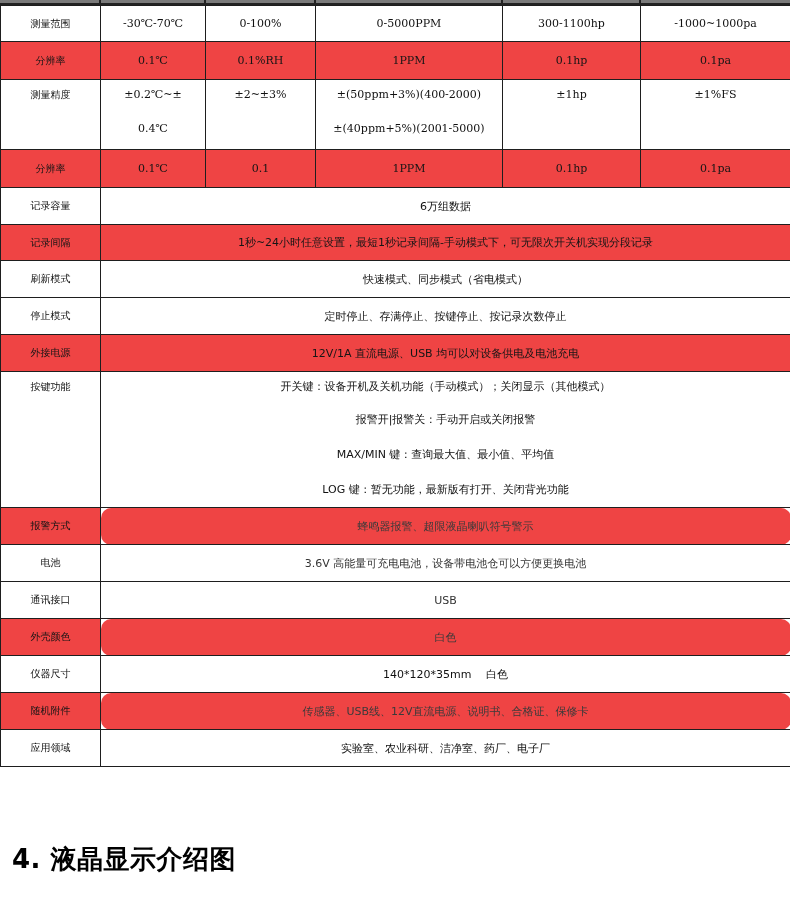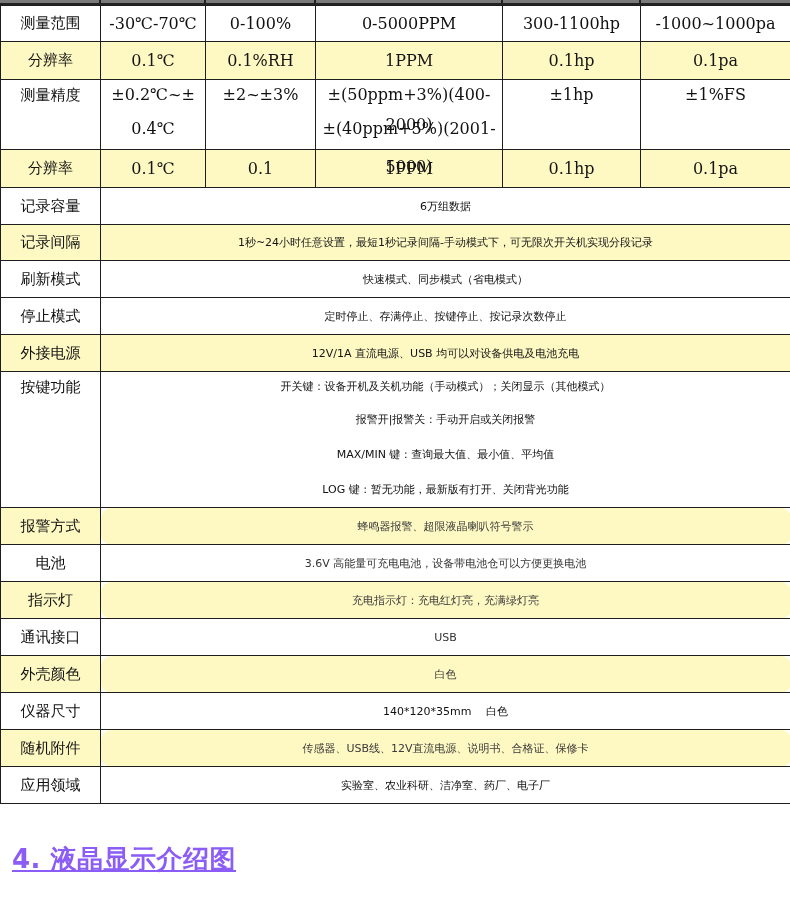--- a/index.html
+++ b/index.html
@@ -2,30 +2,30 @@
 <html><head>
 <meta charset="utf-8">
 <style>
   html, body { margin:0; padding:0; background:#ffffff; }
   body { width:790px; height:901px; overflow:hidden; position:relative;
          font-family:"DejaVu Sans", "Liberation Sans", sans-serif; color:#111; }
   .top-strip { position:absolute; left:0; top:0; width:790px; height:5px; background:#7a7a7a; border-bottom:2px solid #222; box-sizing:border-box; }
   .top-strip .tick { position:absolute; top:0; width:2px; height:5px; background:#222; }
   table.spec { position:absolute; left:0; top:5px; width:790px; border-collapse:collapse; table-layout:fixed; }
   table.spec td { border:1.5px solid #1e1e1e; text-align:center; vertical-align:middle; font-size:11px; padding:0; height:36px; box-sizing:border-box; }
-  table.spec tr.dark td { background:#fef9c3; color:#151515; }
+  table.spec tr.dark td { background:#ef4444; color:#151515; }
   table.spec tr.dark td.muted { color:#3a3a3a;border-radius:10px; }
   table.spec tr.light td { background:#ffffff; }
-  table.spec td.label { font-size:15px; }
-  table.spec td.mono { font-family:"DejaVu Serif", "Liberation Serif", serif; font-size:16px;margin-left:44px; }
+  table.spec td.label { font-size:10px; }
+  table.spec td.mono { font-family:"DejaVu Serif", "Liberation Serif", serif; font-size:11px;margin-left:44px; }
   .lines div { height:35px; line-height:35px; }
   td.top { vertical-align:top !important; }
   td.top .first { height:30px; line-height:30px; }
   .dashed td { border-top:1.5px dashed #bbb !important; }
-  .title { position:absolute; left:12px; top:842px; font-size:26px; font-weight:bold; font-family:"DejaVu Sans", "Liberation Sans", sans-serif; color:#8b5cf6; letter-spacing:0.5px;text-decoration:underline; }
+  .title { position:absolute; left:12px; top:842px; font-size:26px; font-weight:bold; font-family:"DejaVu Sans", "Liberation Sans", sans-serif; color:#000000; letter-spacing:0.5px; }
 </style>
 </head>
 <body>
 
 <div class="top-strip">
   <div class="tick" style="left:99px"></div>
   <div class="tick" style="left:204px"></div>
   <div class="tick" style="left:314px"></div>
   <div class="tick" style="left:501px"></div>
   <div class="tick" style="left:639px"></div>
@@ -126,24 +126,20 @@
   </tr>
 
   <tr class="dark" style="height:37px">
     <td class="label">报警方式</td>
     <td colspan="5" class="muted">蜂鸣器报警、超限液晶喇叭符号警示</td>
   </tr>
   <tr class="light" style="height:37px">
     <td class="label">电池</td>
     <td colspan="5" style="color:#333">3.6V 高能量可充电电池，设备带电池仓可以方便更换电池</td>
   </tr>
-  <tr class="dark" style="height:37px">
-    <td class="label">指示灯</td>
-    <td colspan="5" class="muted">充电指示灯：充电红灯亮，充满绿灯亮</td>
-  </tr>
   <tr class="light" style="height:37px">
     <td class="label">通讯接口</td>
     <td colspan="5" style="color:#333">USB</td>
   </tr>
   <tr class="dark" style="height:37px">
     <td class="label">外壳颜色</td>
     <td colspan="5" class="muted">白色</td>
   </tr>
   <tr class="light" style="height:37px">
     <td class="label">仪器尺寸</td>

